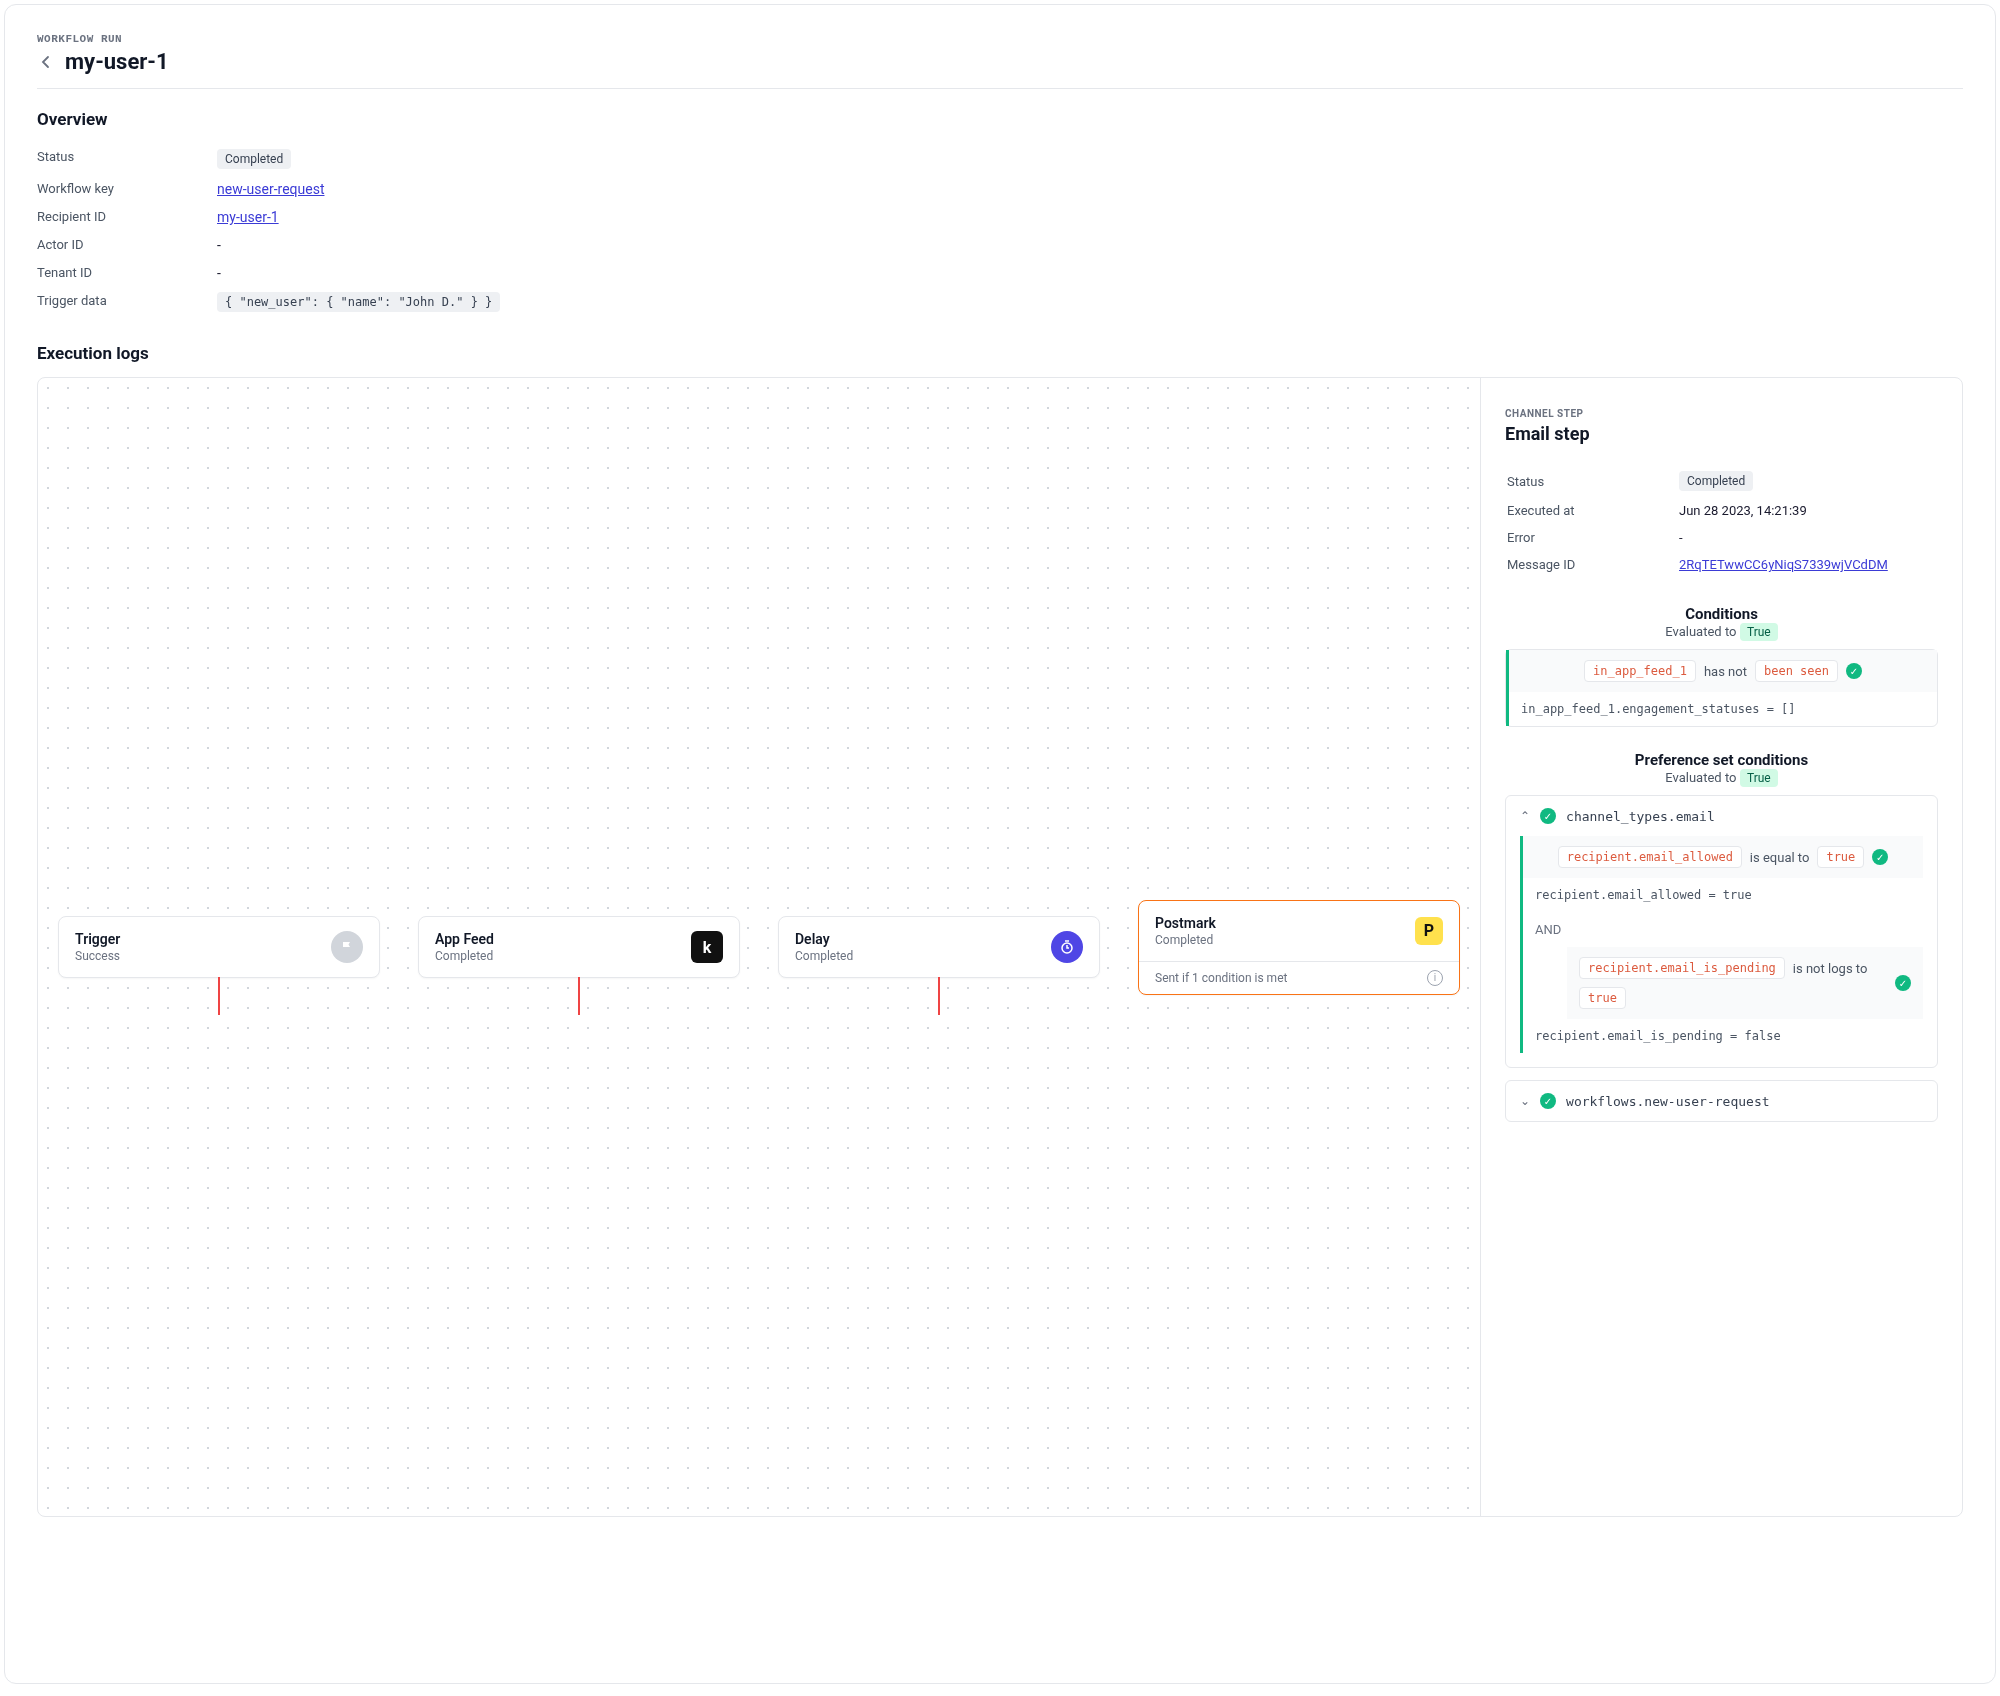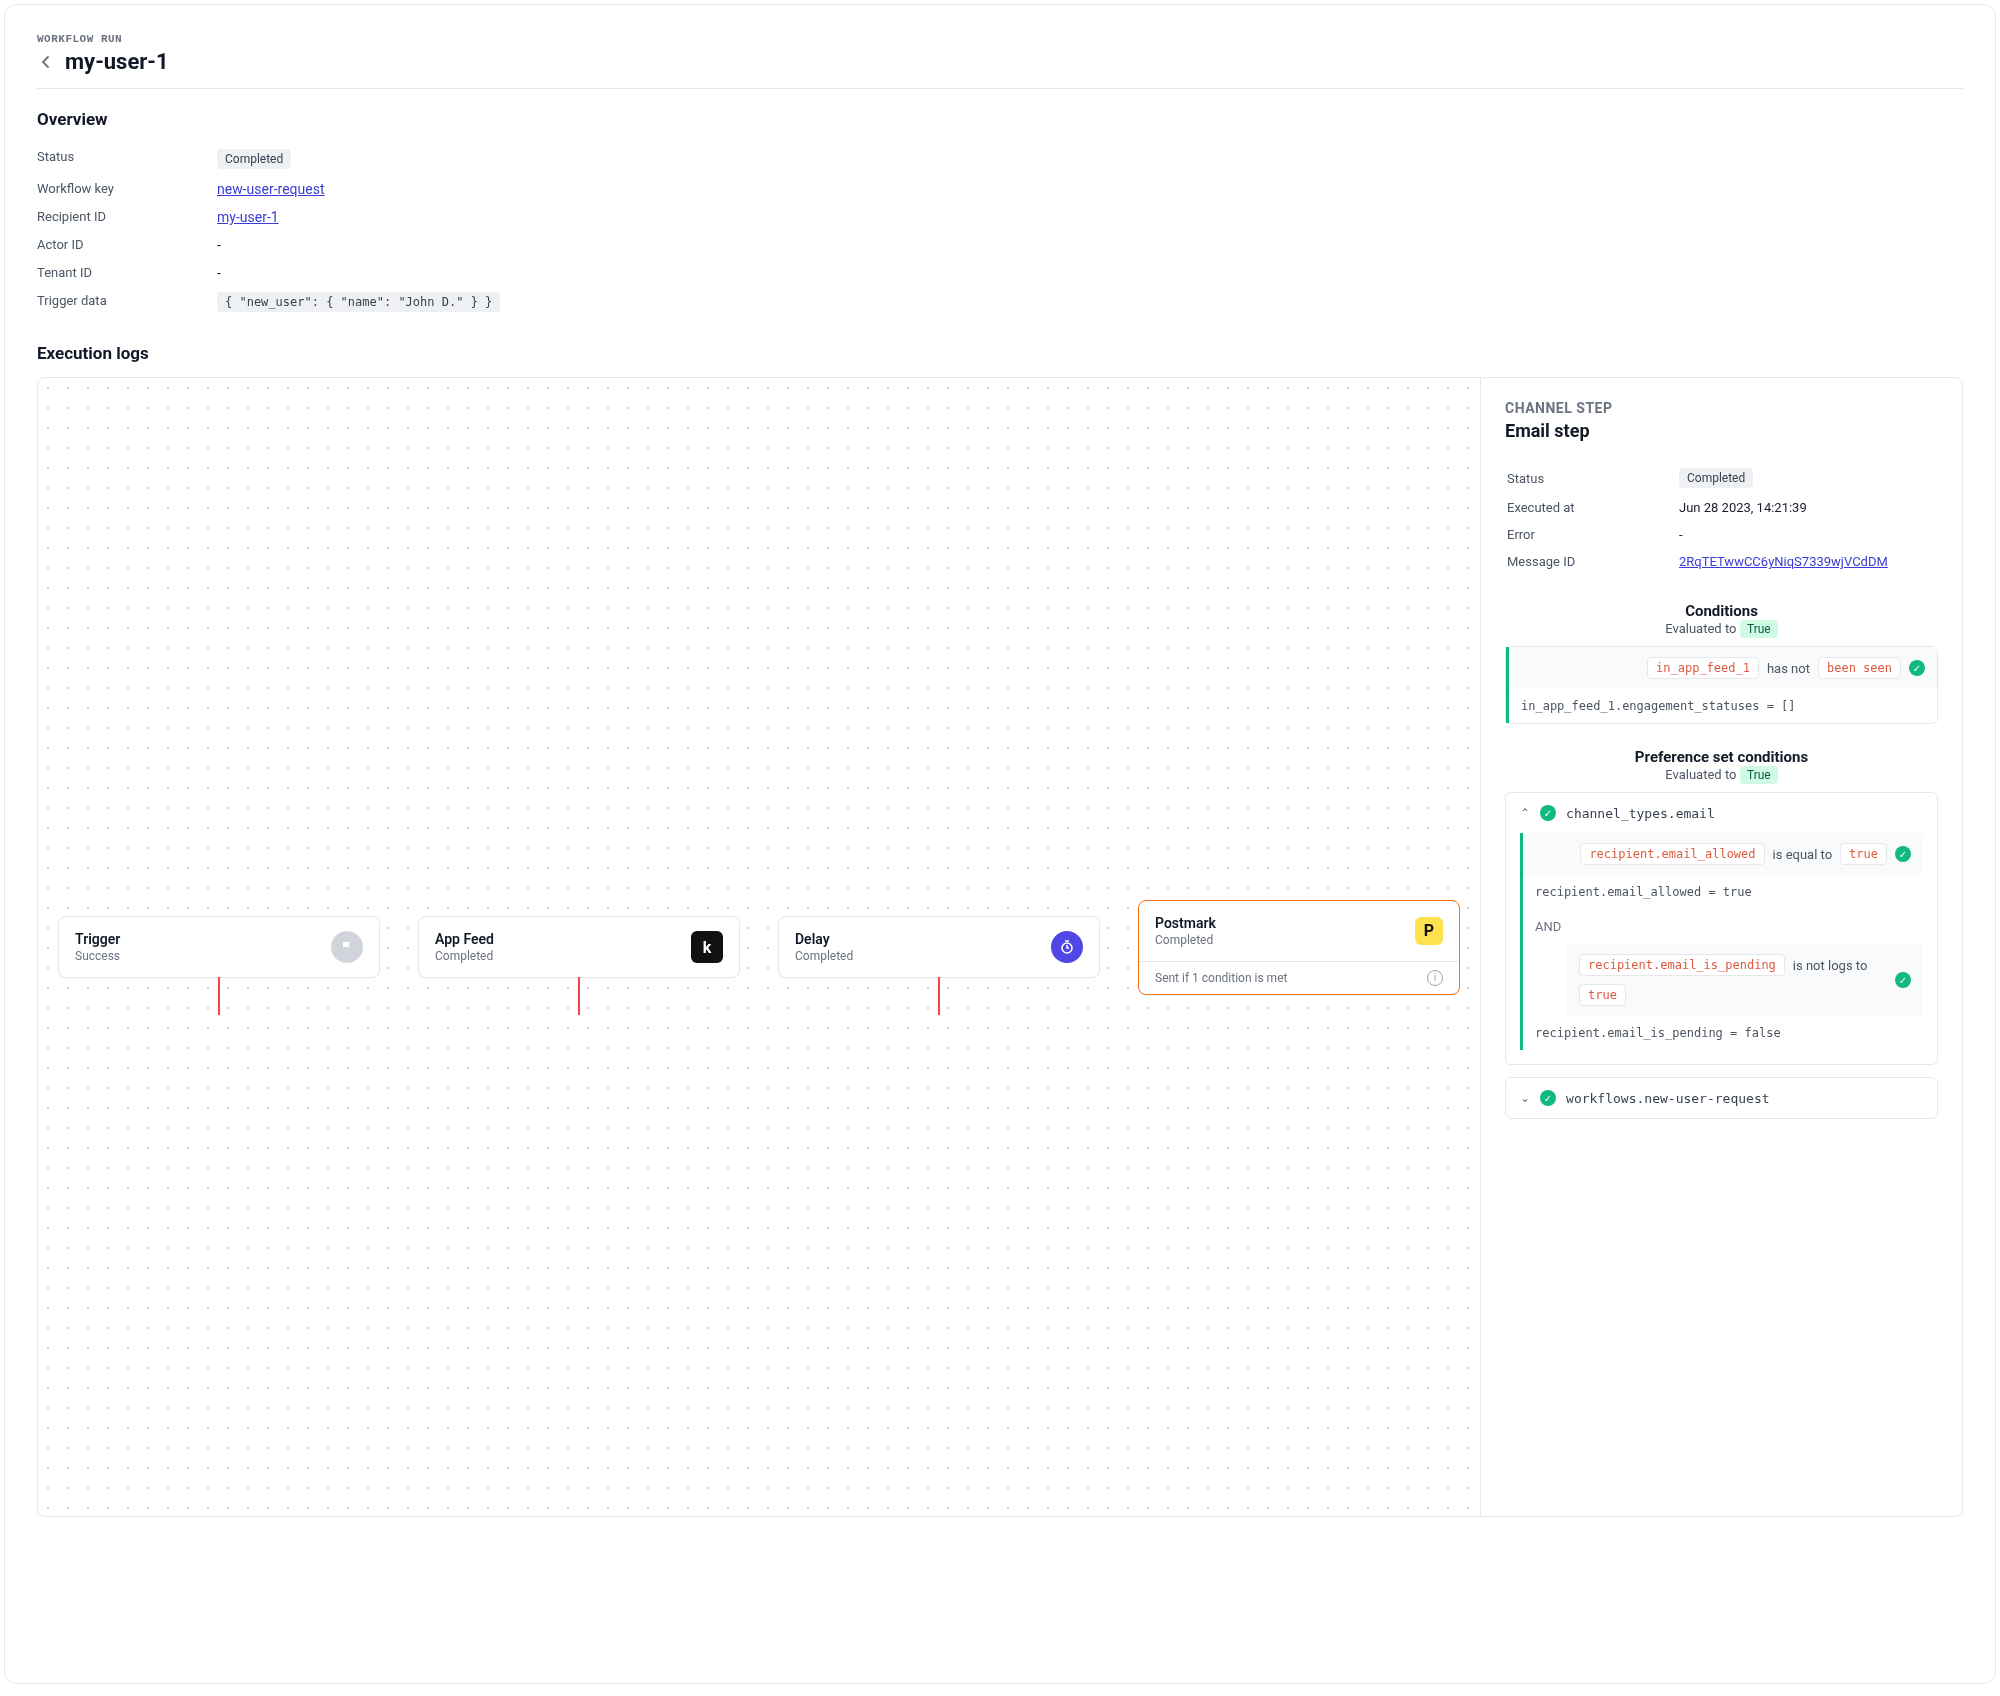--- a/index.html
+++ b/index.html
@@ -132,22 +132,22 @@
   left: 50%;
   transform: translateX(-50%);
 }
 .detail {
   width: 50%;
   border-left: 1px solid #e5e7eb;
   padding: 22px 24px;
   overflow-y: auto;
 }
 .detail-eyebrow {
-  font-size: 14px; font-weight: 700; letter-spacing: 0.5px;
-  color: #6b7280; text-transform: uppercase; margin-bottom: 4px;
+  font-size: 10px; font-weight: 700; letter-spacing: 0.5px;
+  color: #6b7280; text-transform: uppercase; margin-bottom: 4px; margin-top: 8px;
 }
 .detail-title { font-size: 18px; font-weight: 700; margin-bottom: 20px; color: #111827; }
 .detail-table { width: 100%; margin-bottom: 26px; }
 .detail-table td { padding: 5px 0; font-size: 13px; }
 .detail-table td:first-child { width: 170px; color: #4b5563; }
 .cond-header {
   display: flex; justify-content: space-between; align-items: center; margin-bottom: 10px; flex-direction: column;
 }
 .cond-title { font-size: 15px; font-weight: 700; color: #111827; }
 .eval-text { font-size: 13px; color: #4b5563; }
@@ -155,21 +155,21 @@
   border: 1px solid #e5e7eb;
   border-radius: 6px;
   margin-bottom: 24px;
 }
 .cond-row {
   display: flex;
   border-left: 3px solid #10b981;
   padding: 10px 12px;
   align-items: center;
   gap: 8px;
-  justify-content: flex-end;
+  justify-content: center;
   background: #f9fafb;
 }
 .cond-chips { display: flex; align-items: center; gap: 8px; flex-wrap: wrap; }
 .chip {
   font-family: ui-monospace, Menlo, monospace;
   font-size: 12px;
   border: 1px solid #e5e7eb;
   background: #fff;
   padding: 3px 8px;
   border-radius: 4px;

